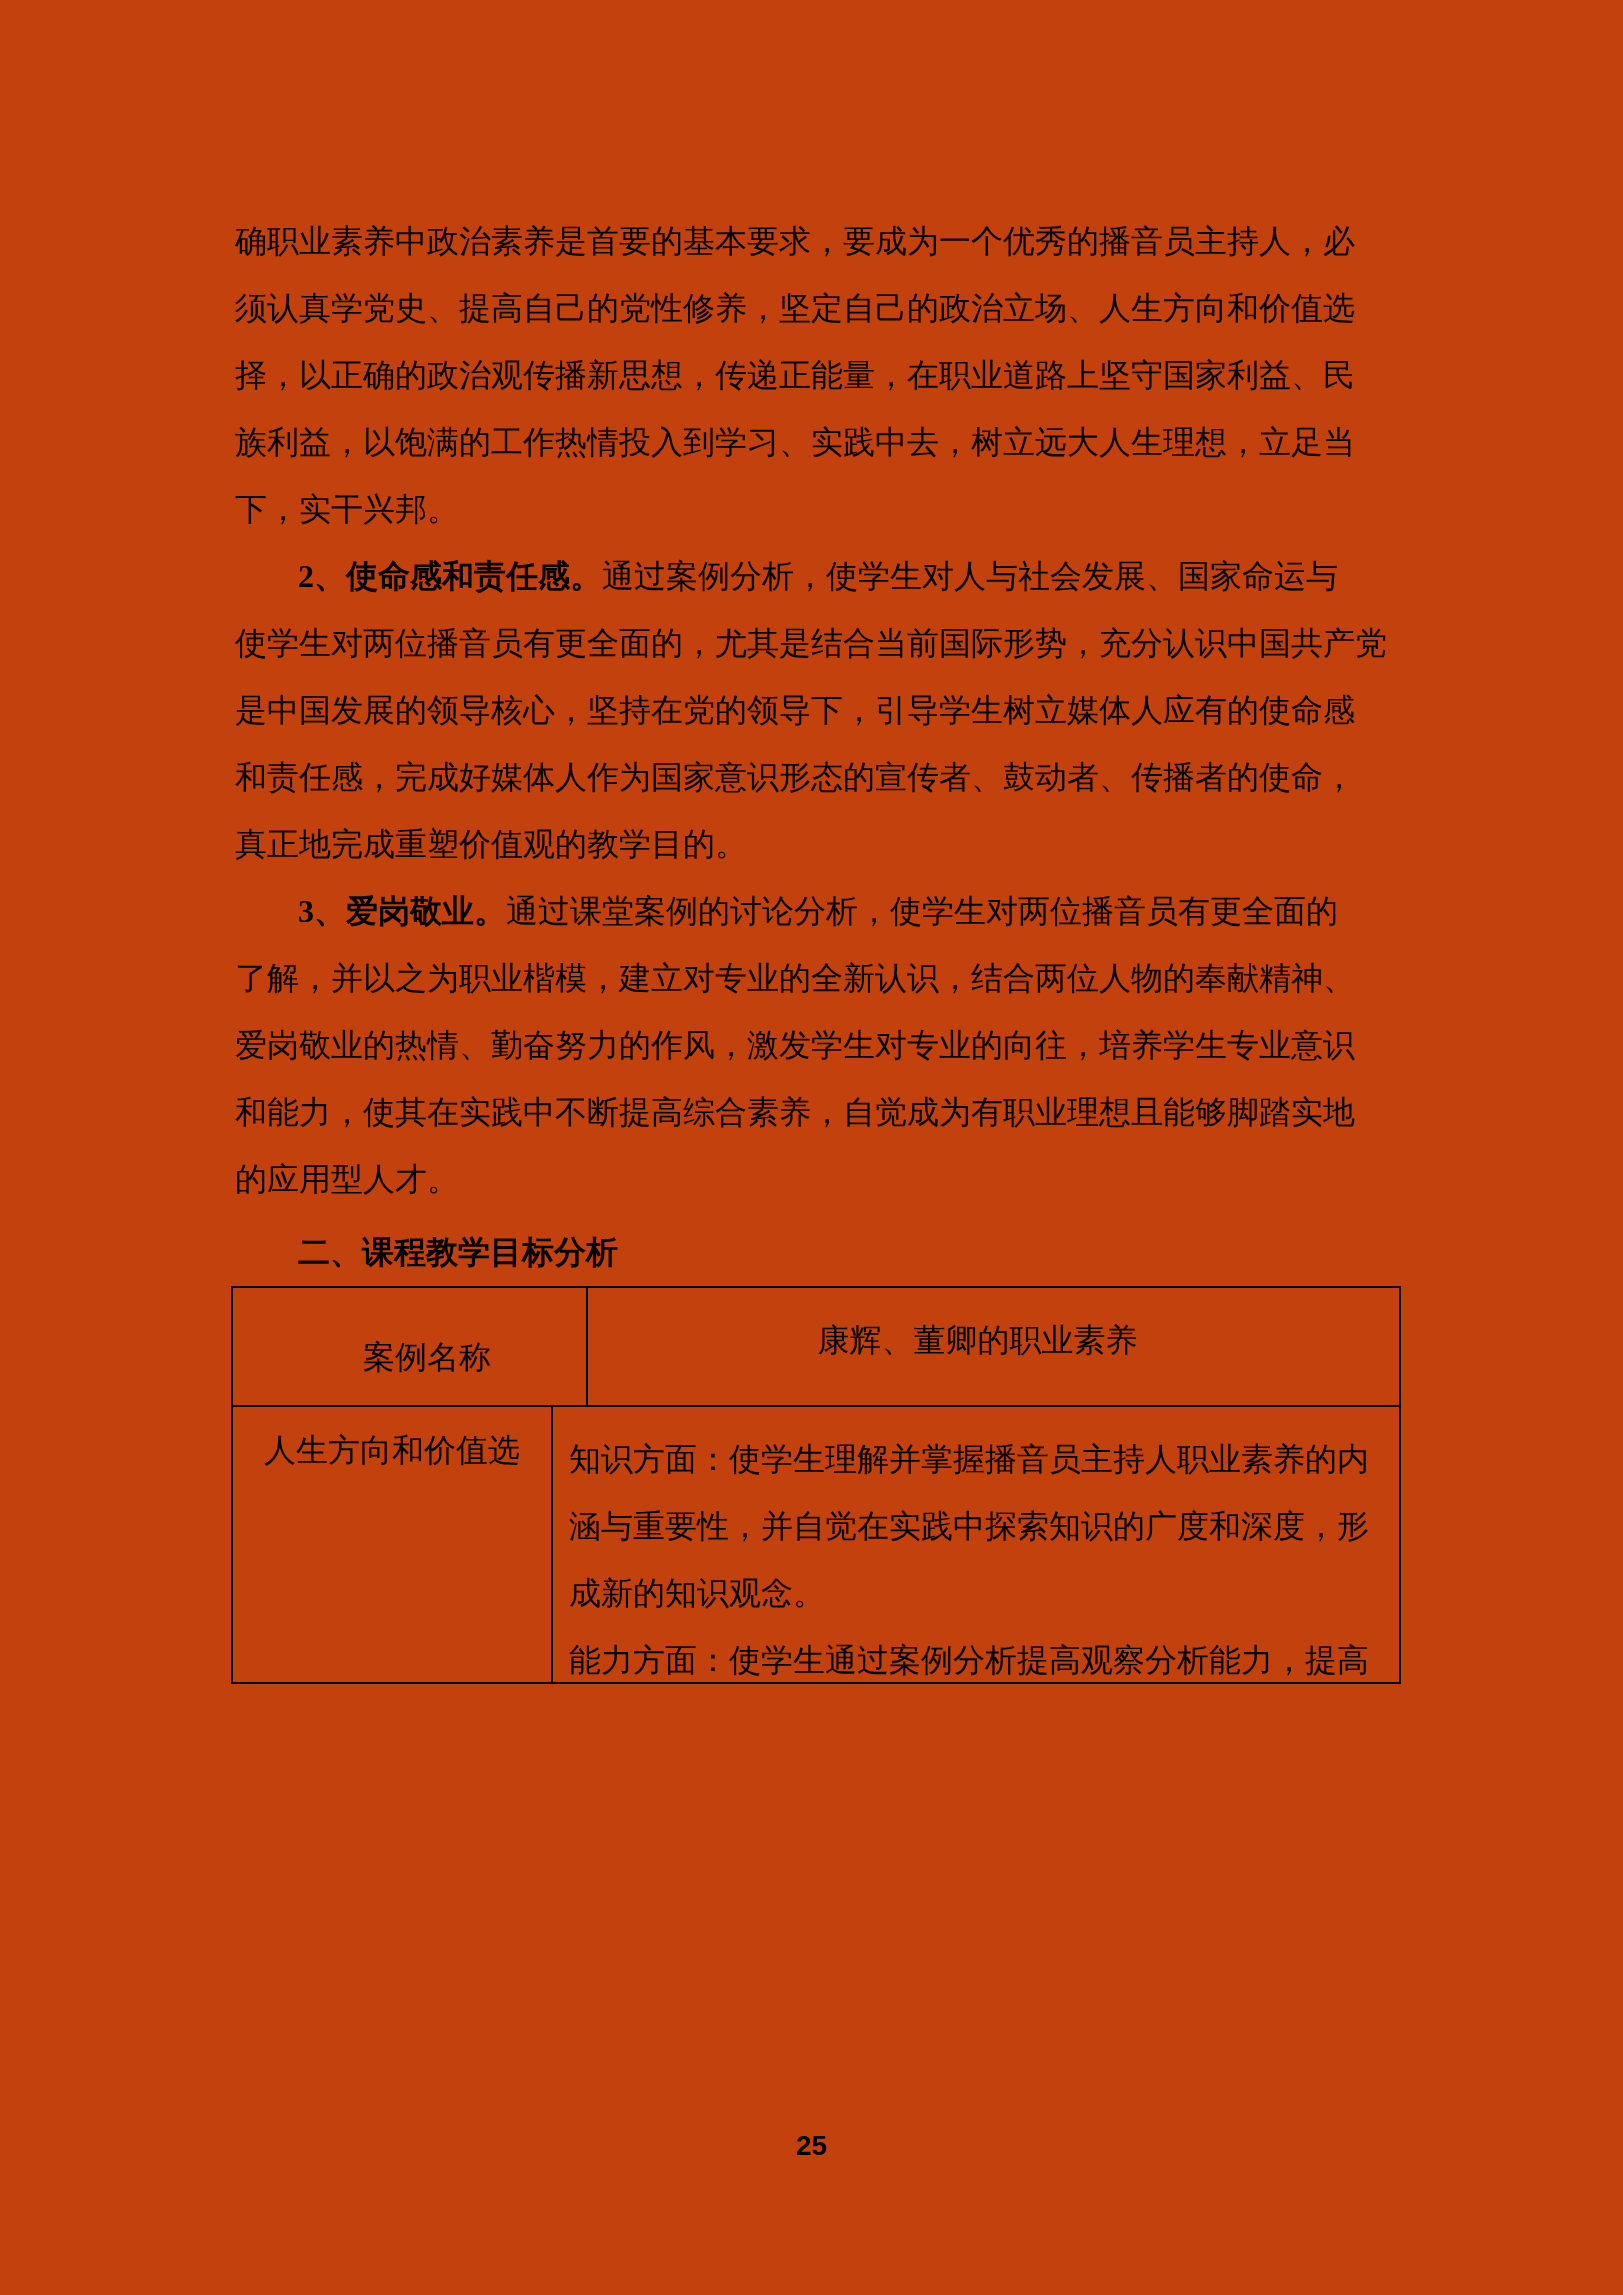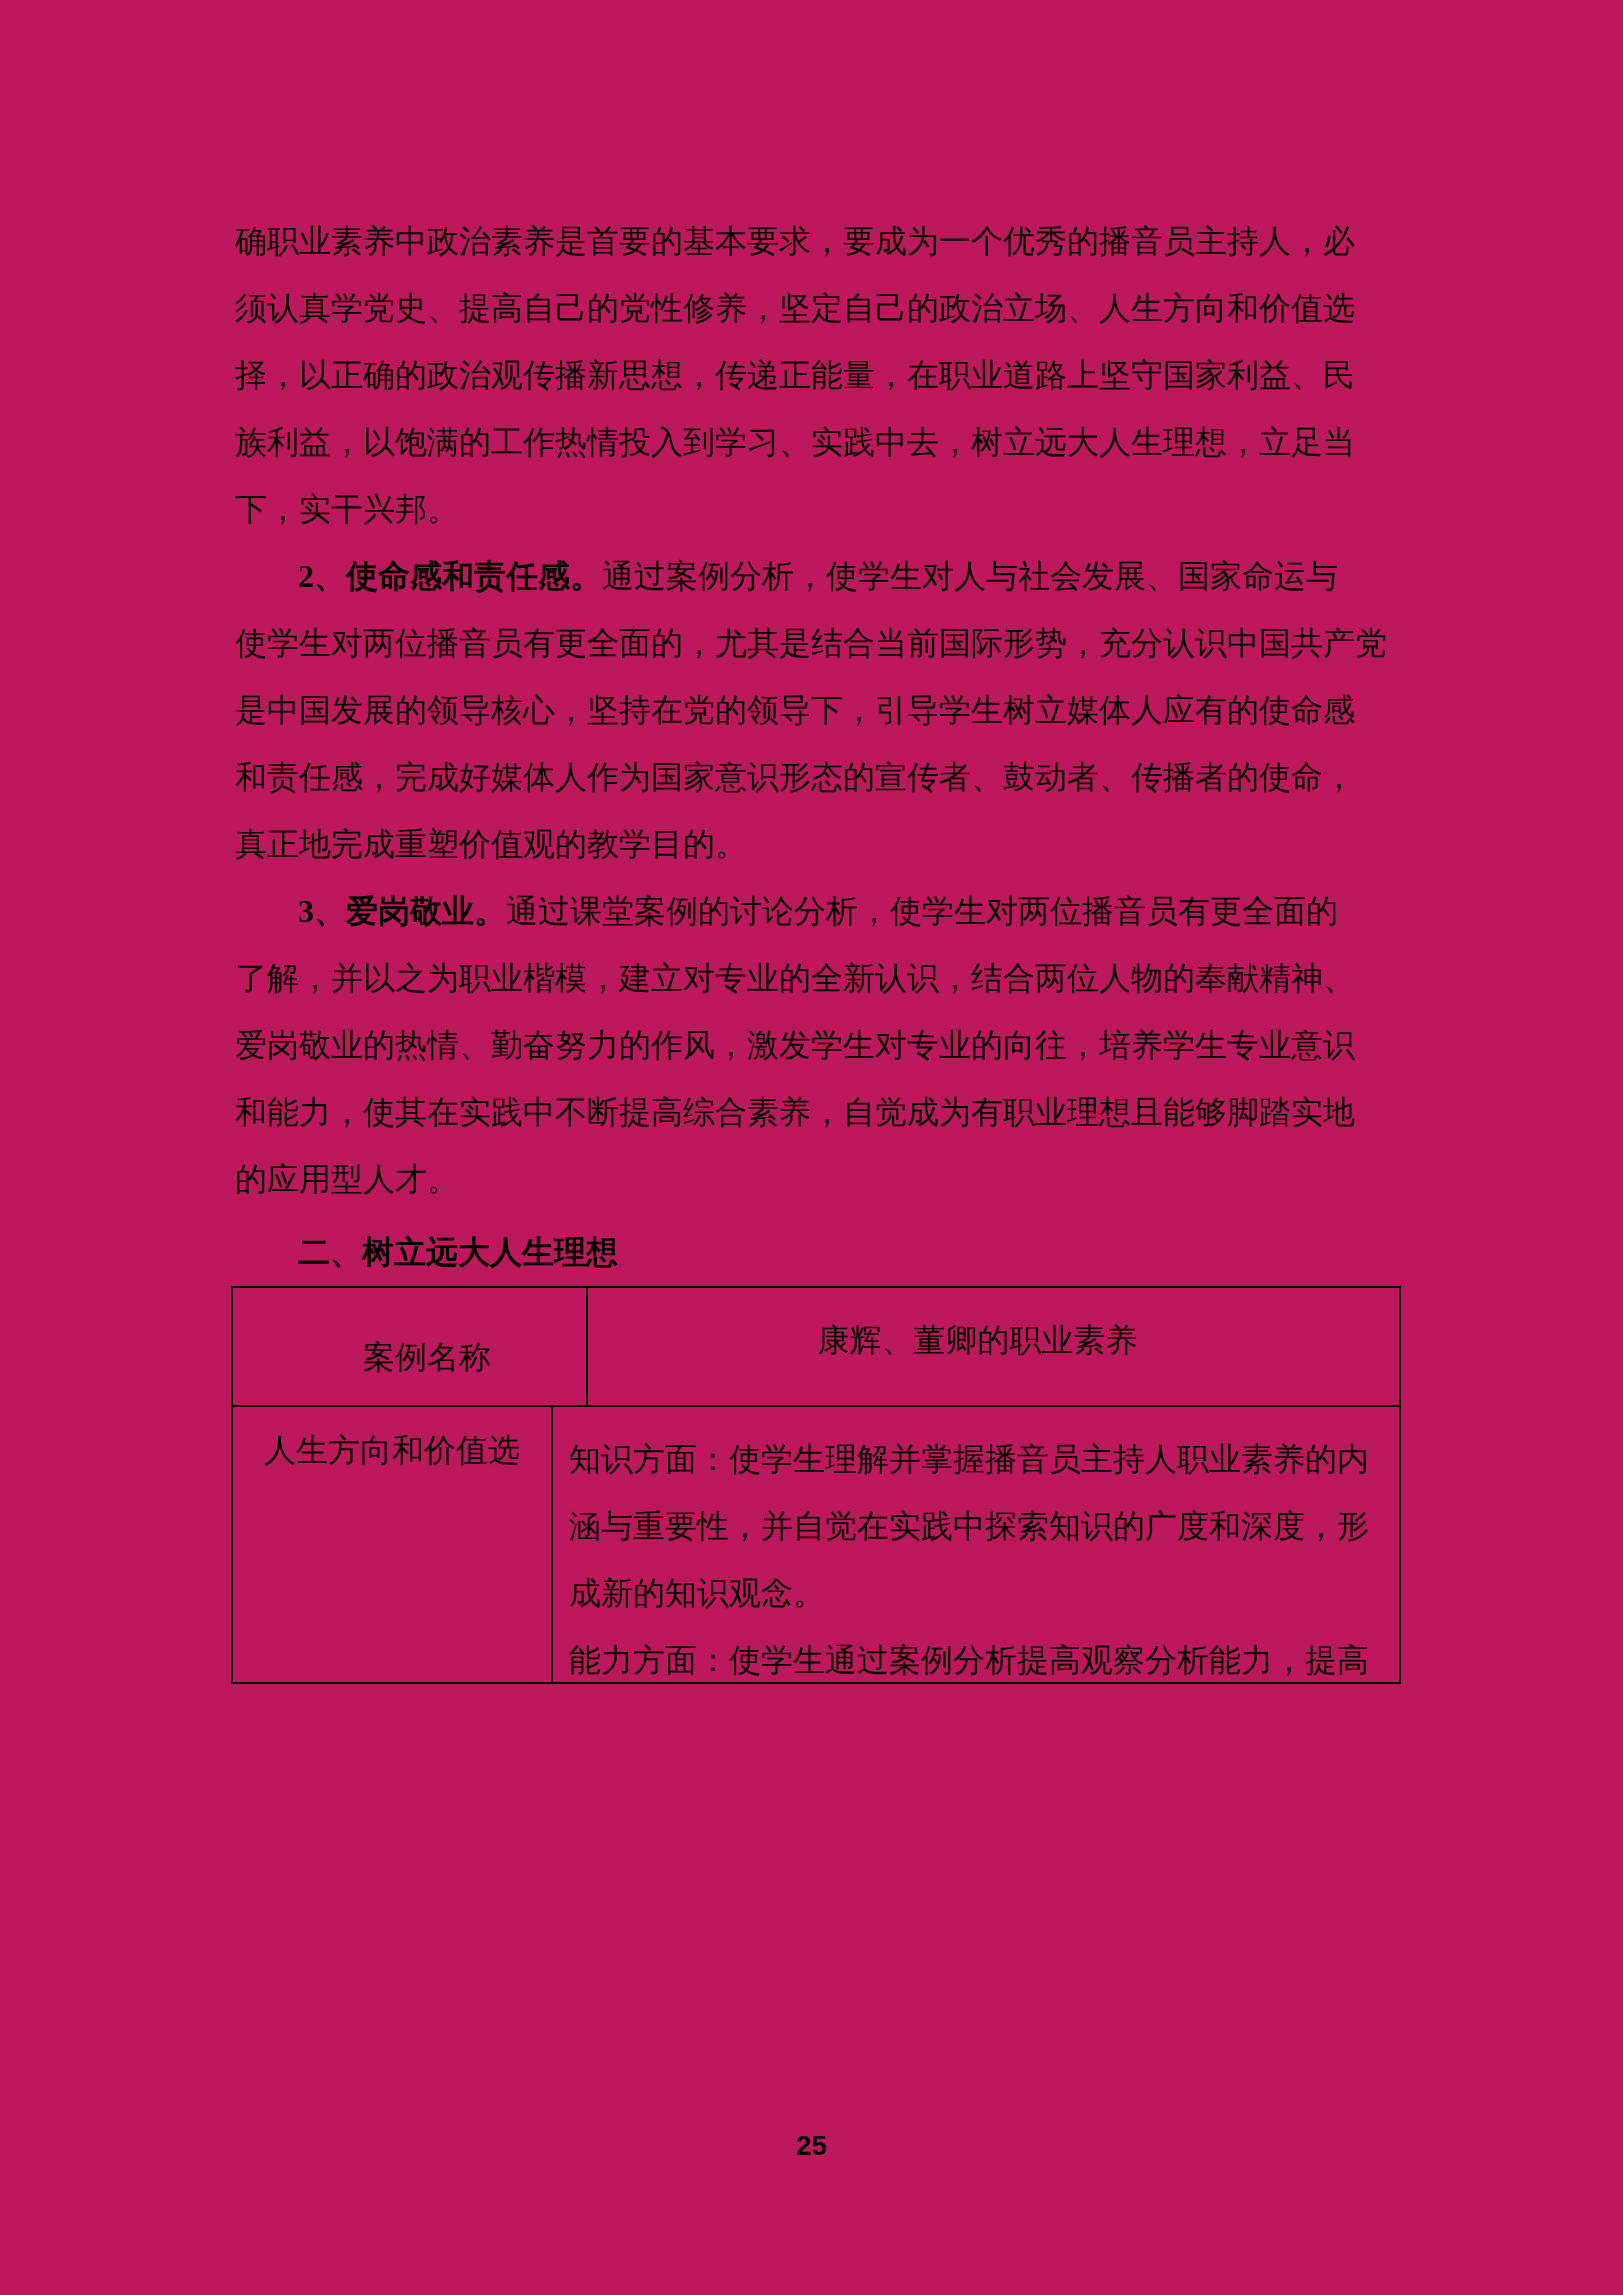--- a/index.html
+++ b/index.html
@@ -1,21 +1,21 @@
 <!DOCTYPE html>
 <html lang="zh" style="font-size:12.7px"><head>
 <meta charset="utf-8">
 <style>
   html, body { margin: 0; padding: 0; background: #9e9e9e; }
   .page {
     position: relative;
     width: 1623px;
     height: 2295px;
     margin: 0 auto;
-    background: #be185d;
+    background: #c2410c;
     overflow: hidden;
     color: #000000;
     font-family: "Liberation Serif", "DejaVu Serif", serif;
   }
   .content {
     position: absolute;
     left: 235px;
     top: 208px;
     width: 1167px;
     font-size: 32px;
@@ -88,21 +88,21 @@
       <p class="para indented"><span class="lead">2、使命感和责任感。</span><span class="para-lines">通过案例分析，使学生对人与社会发展、国家命运与
 使学生对两位播音员有更全面的，尤其是结合当前国际形势，充分认识中国共产党
 是中国发展的领导核心，坚持在党的领导下，引导学生树立媒体人应有的使命感
 和责任感，完成好媒体人作为国家意识形态的宣传者、鼓动者、传播者的使命，
 真正地完成重塑价值观的教学目的。</span></p>
       <p class="para indented"><span class="lead">3、爱岗敬业。</span><span class="para-lines">通过课堂案例的讨论分析，使学生对两位播音员有更全面的
 了解，并以之为职业楷模，建立对专业的全新认识，结合两位人物的奉献精神、
 爱岗敬业的热情、勤奋努力的作风，激发学生对专业的向往，培养学生专业意识
 和能力，使其在实践中不断提高综合素养，自觉成为有职业理想且能够脚踏实地
 的应用型人才。</span></p>
-      <p class="indented section-heading">二、树立远大人生理想</p>
+      <p class="indented section-heading">二、课程教学目标分析</p>
     </div>
 
   <div class="doc-table">
     <div class="t-row r1">
         <div class="t-label">
           <span>案例名称</span>
         </div>
         <div class="t-content centered"><span class="para-lines">康辉、董卿的职业素养</span></div>
       </div>
     <div class="t-row r3">

